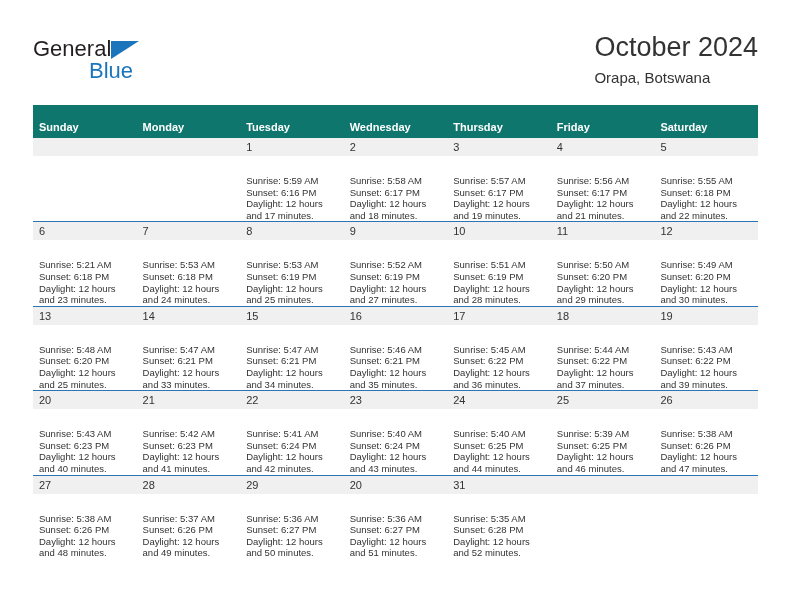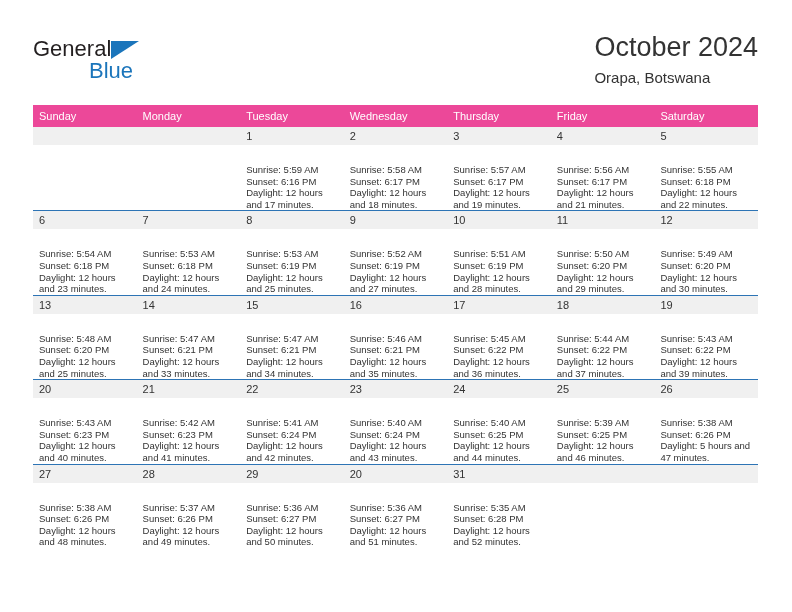--- a/index.html
+++ b/index.html
@@ -89,26 +89,26 @@
   .calendar {
     position: absolute;
     left: 33px;
     top: 105px;
     width: 725px;
     border-collapse: collapse;
     table-layout: fixed;
   }
 
   .calendar th {
-    background: #ec4899;
+    background: #0f766e;
     color: #ffffff;
     font-size: 11px;
-    font-weight: normal;
+    font-weight: bold;
     text-align: left;
-    padding: 5px 0 5px 6px;
+    padding: 16px 0 5px 6px;
     height: 12px;
     border: none;
   }
 
   .calendar td {
     vertical-align: top;
     padding: 0;
     border: none;
     border-top: 1px solid #2d74b5;
     height: 76px;
@@ -223,21 +223,21 @@
               <div>Sunrise: 5:55 AM</div>
               <div>Sunset: 6:18 PM</div>
               <div class="daylight">Daylight: 12 hours and 22 minutes.</div>
             </div>
           </td>
         </tr>
         <tr class="week-row">
           <td>
             <div class="daynum">6</div>
             <div class="cell-body">
-              <div>Sunrise: 5:54 AM</div>
+              <div>Sunrise: 5:21 AM</div>
               <div>Sunset: 6:18 PM</div>
               <div class="daylight">Daylight: 12 hours and 23 minutes.</div>
             </div>
           </td>
           <td>
             <div class="daynum">7</div>
             <div class="cell-body">
               <div>Sunrise: 5:53 AM</div>
               <div>Sunset: 6:18 PM</div>
               <div class="daylight">Daylight: 12 hours and 24 minutes.</div>
@@ -389,21 +389,21 @@
               <div>Sunrise: 5:39 AM</div>
               <div>Sunset: 6:25 PM</div>
               <div class="daylight">Daylight: 12 hours and 46 minutes.</div>
             </div>
           </td>
           <td>
             <div class="daynum">26</div>
             <div class="cell-body">
               <div>Sunrise: 5:38 AM</div>
               <div>Sunset: 6:26 PM</div>
-              <div class="daylight">Daylight: 5 hours and 47 minutes.</div>
+              <div class="daylight">Daylight: 12 hours and 47 minutes.</div>
             </div>
           </td>
         </tr>
         <tr class="week-row">
           <td>
             <div class="daynum">27</div>
             <div class="cell-body">
               <div>Sunrise: 5:38 AM</div>
               <div>Sunset: 6:26 PM</div>
               <div class="daylight">Daylight: 12 hours and 48 minutes.</div>

